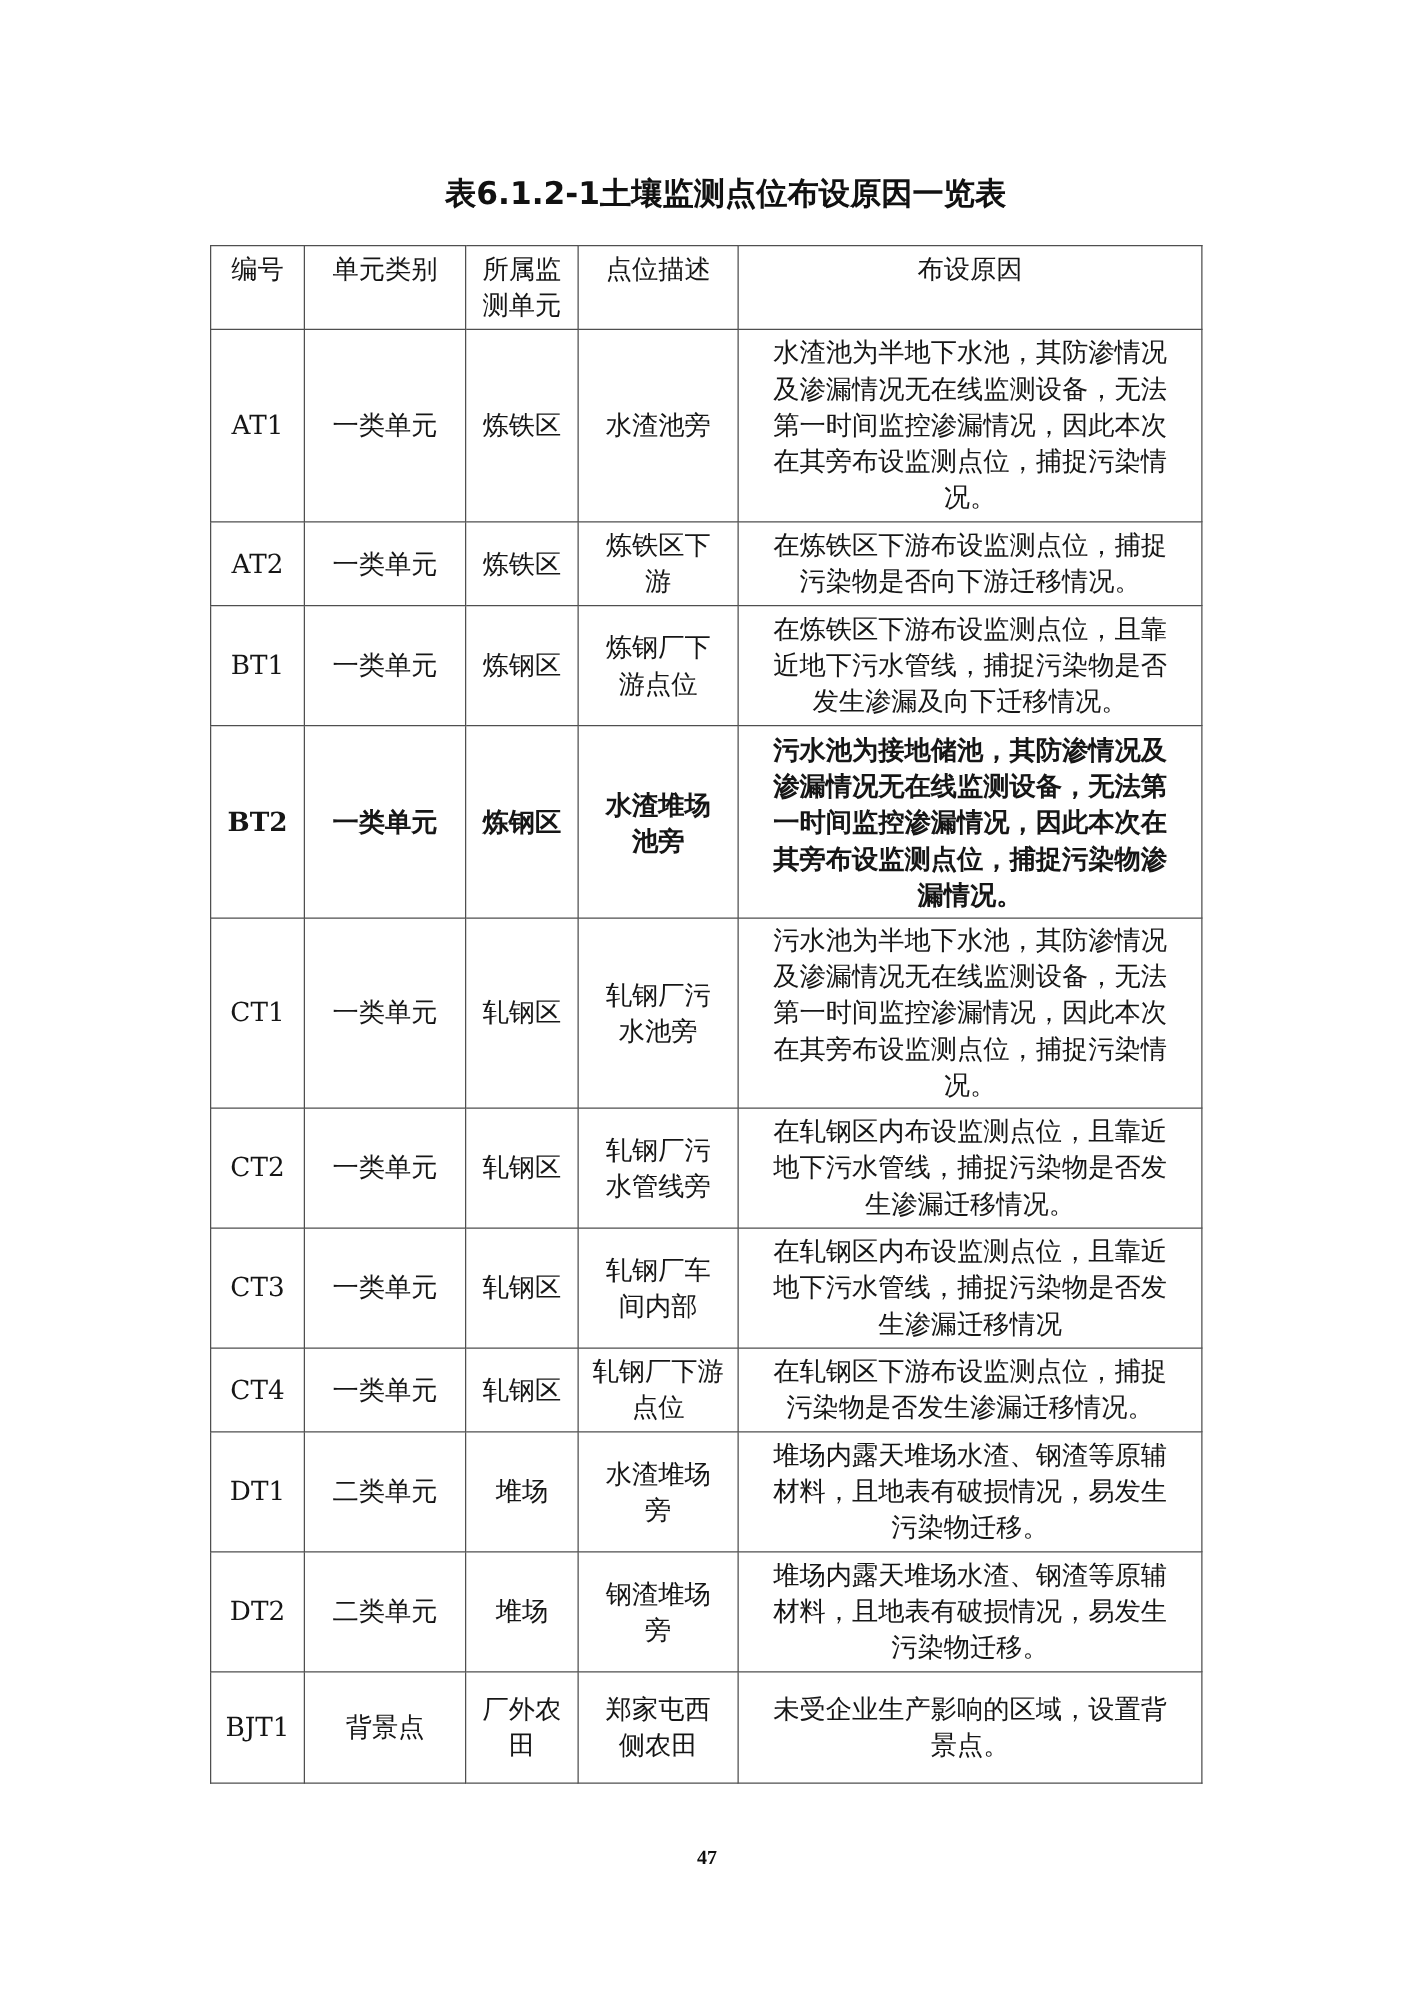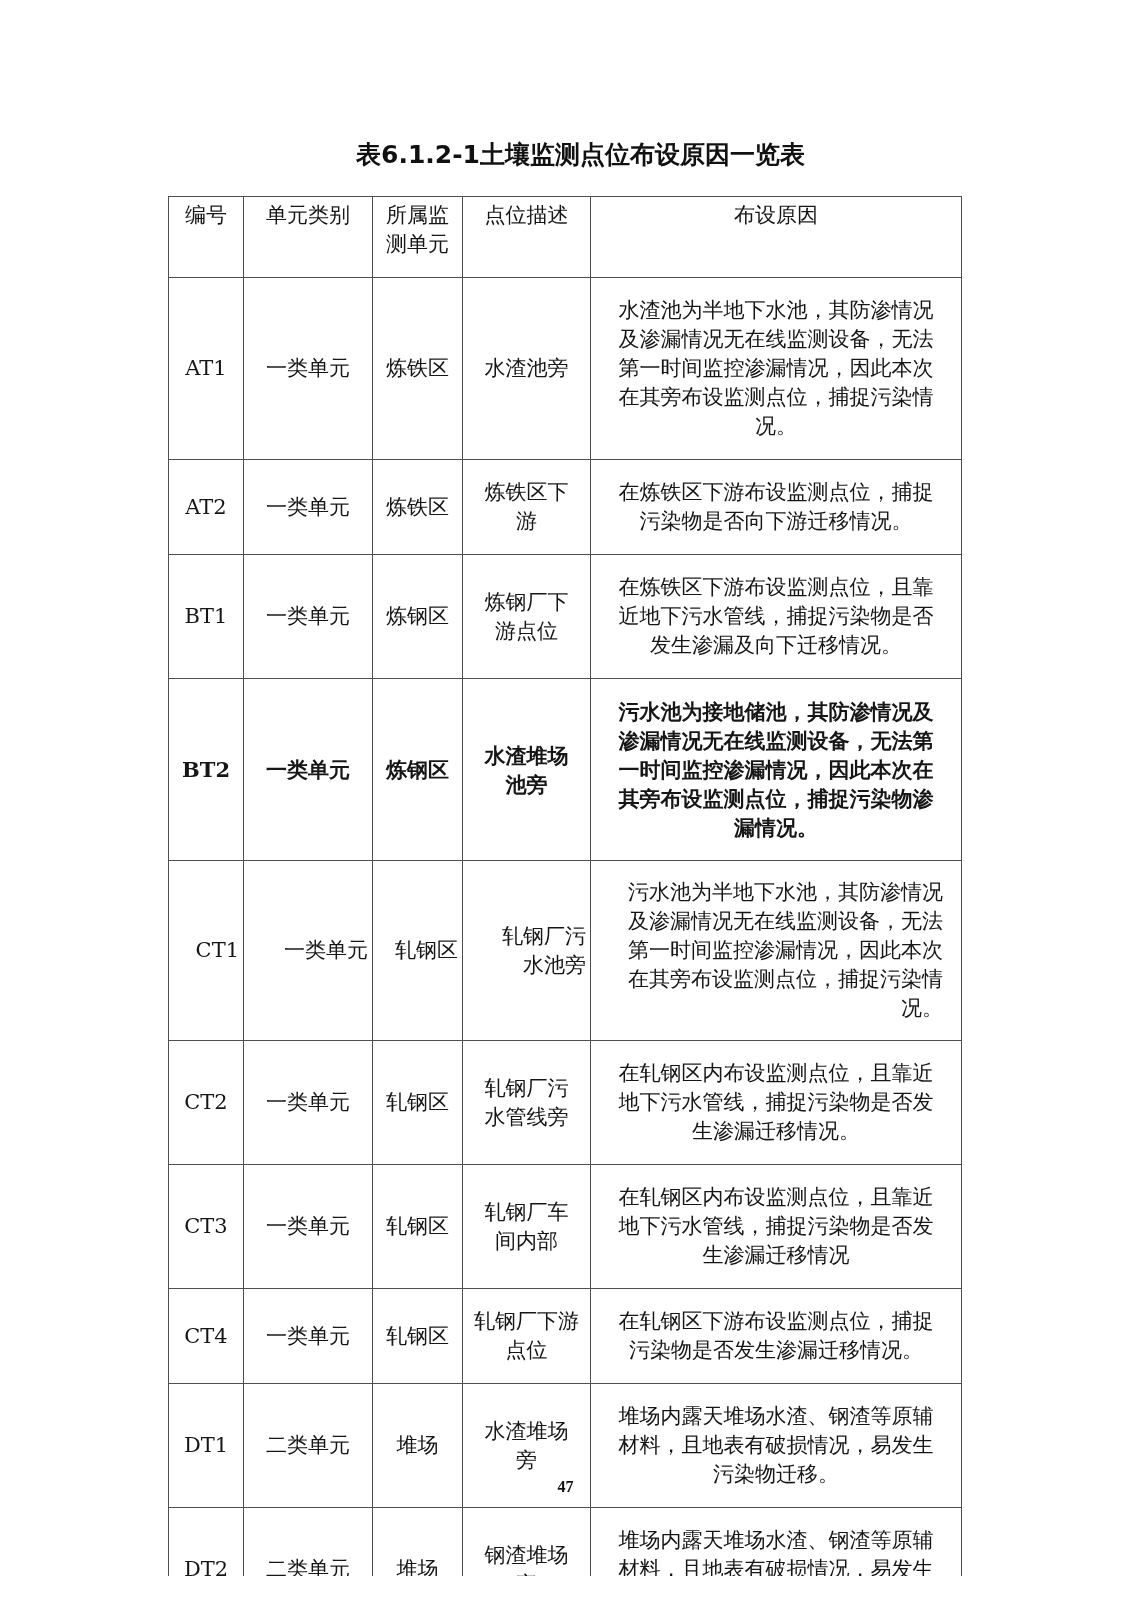--- a/index.html
+++ b/index.html
@@ -35,37 +35,37 @@
   .doc-table col:nth-child(2){ width:129px; }
   .doc-table col:nth-child(3){ width:90px; }
   .doc-table col:nth-child(4){ width:128px; }
   .doc-table col:nth-child(5){ width:371px; }
   .doc-table th, .doc-table td {
     border:1px solid #4f4f4f;
     font-size:21px;
     line-height:29px;
     font-weight:normal;
     text-align:center;
-    padding:18px 4px;
+    padding:4px 4px;
     white-space:pre-line;
     overflow:hidden;
   }
   .doc-table th {
     vertical-align:top;
     height:52px;
     padding-top:4px;
   }
   .doc-table td { vertical-align:middle;margin-left:44px; }
   .doc-table td.col-reason { padding:2px 18px; }
   
   tbody tr:nth-child(1)  td { height:145px; }
   tbody tr:nth-child(2)  td { height:57px;  }
   tbody tr:nth-child(3)  td { height:87px;  }
   tbody tr:nth-child(4)  td { height:145px;font-weight:bold; }
-  tbody tr:nth-child(5)  td { height:143px;text-align:right; }
+  tbody tr:nth-child(5)  td { height:143px; }
   tbody tr:nth-child(6)  td { height:87px;  }
   tbody tr:nth-child(7)  td { height:87px;  }
   tbody tr:nth-child(8)  td { height:57px;  }
   tbody tr:nth-child(9)  td { height:87px;  }
   tbody tr:nth-child(10) td { height:87px;  }
   tbody tr:nth-child(11) td { height:80px;  }
   .page-number {
     position:absolute;
     top:1478px; left:0;
     width:100%;
@@ -174,18 +174,27 @@
           <td class="col-reason">堆场内露天堆场水渣、钢渣等原辅材料，且地表有破损情况，易发生污染物迁移。</td>
         </tr>
         <tr>
           <td class="col-id">DT2</td>
           <td class="col-category">二类单元</td>
           <td class="col-unit">堆场</td>
           <td class="col-point">钢渣堆场
 旁</td>
           <td class="col-reason">堆场内露天堆场水渣、钢渣等原辅材料，且地表有破损情况，易发生污染物迁移。</td>
         </tr>
+        <tr>
+          <td class="col-id">BJT1</td>
+          <td class="col-category">背景点</td>
+          <td class="col-unit">厂外农
+田</td>
+          <td class="col-point">郑家屯西
+侧农田</td>
+          <td class="col-reason">未受企业生产影响的区域，设置背景点。</td>
+        </tr>
       </tbody>
   </table>
 
   <div class="page-number">47</div>
 
 </div>
 
 </body></html>

